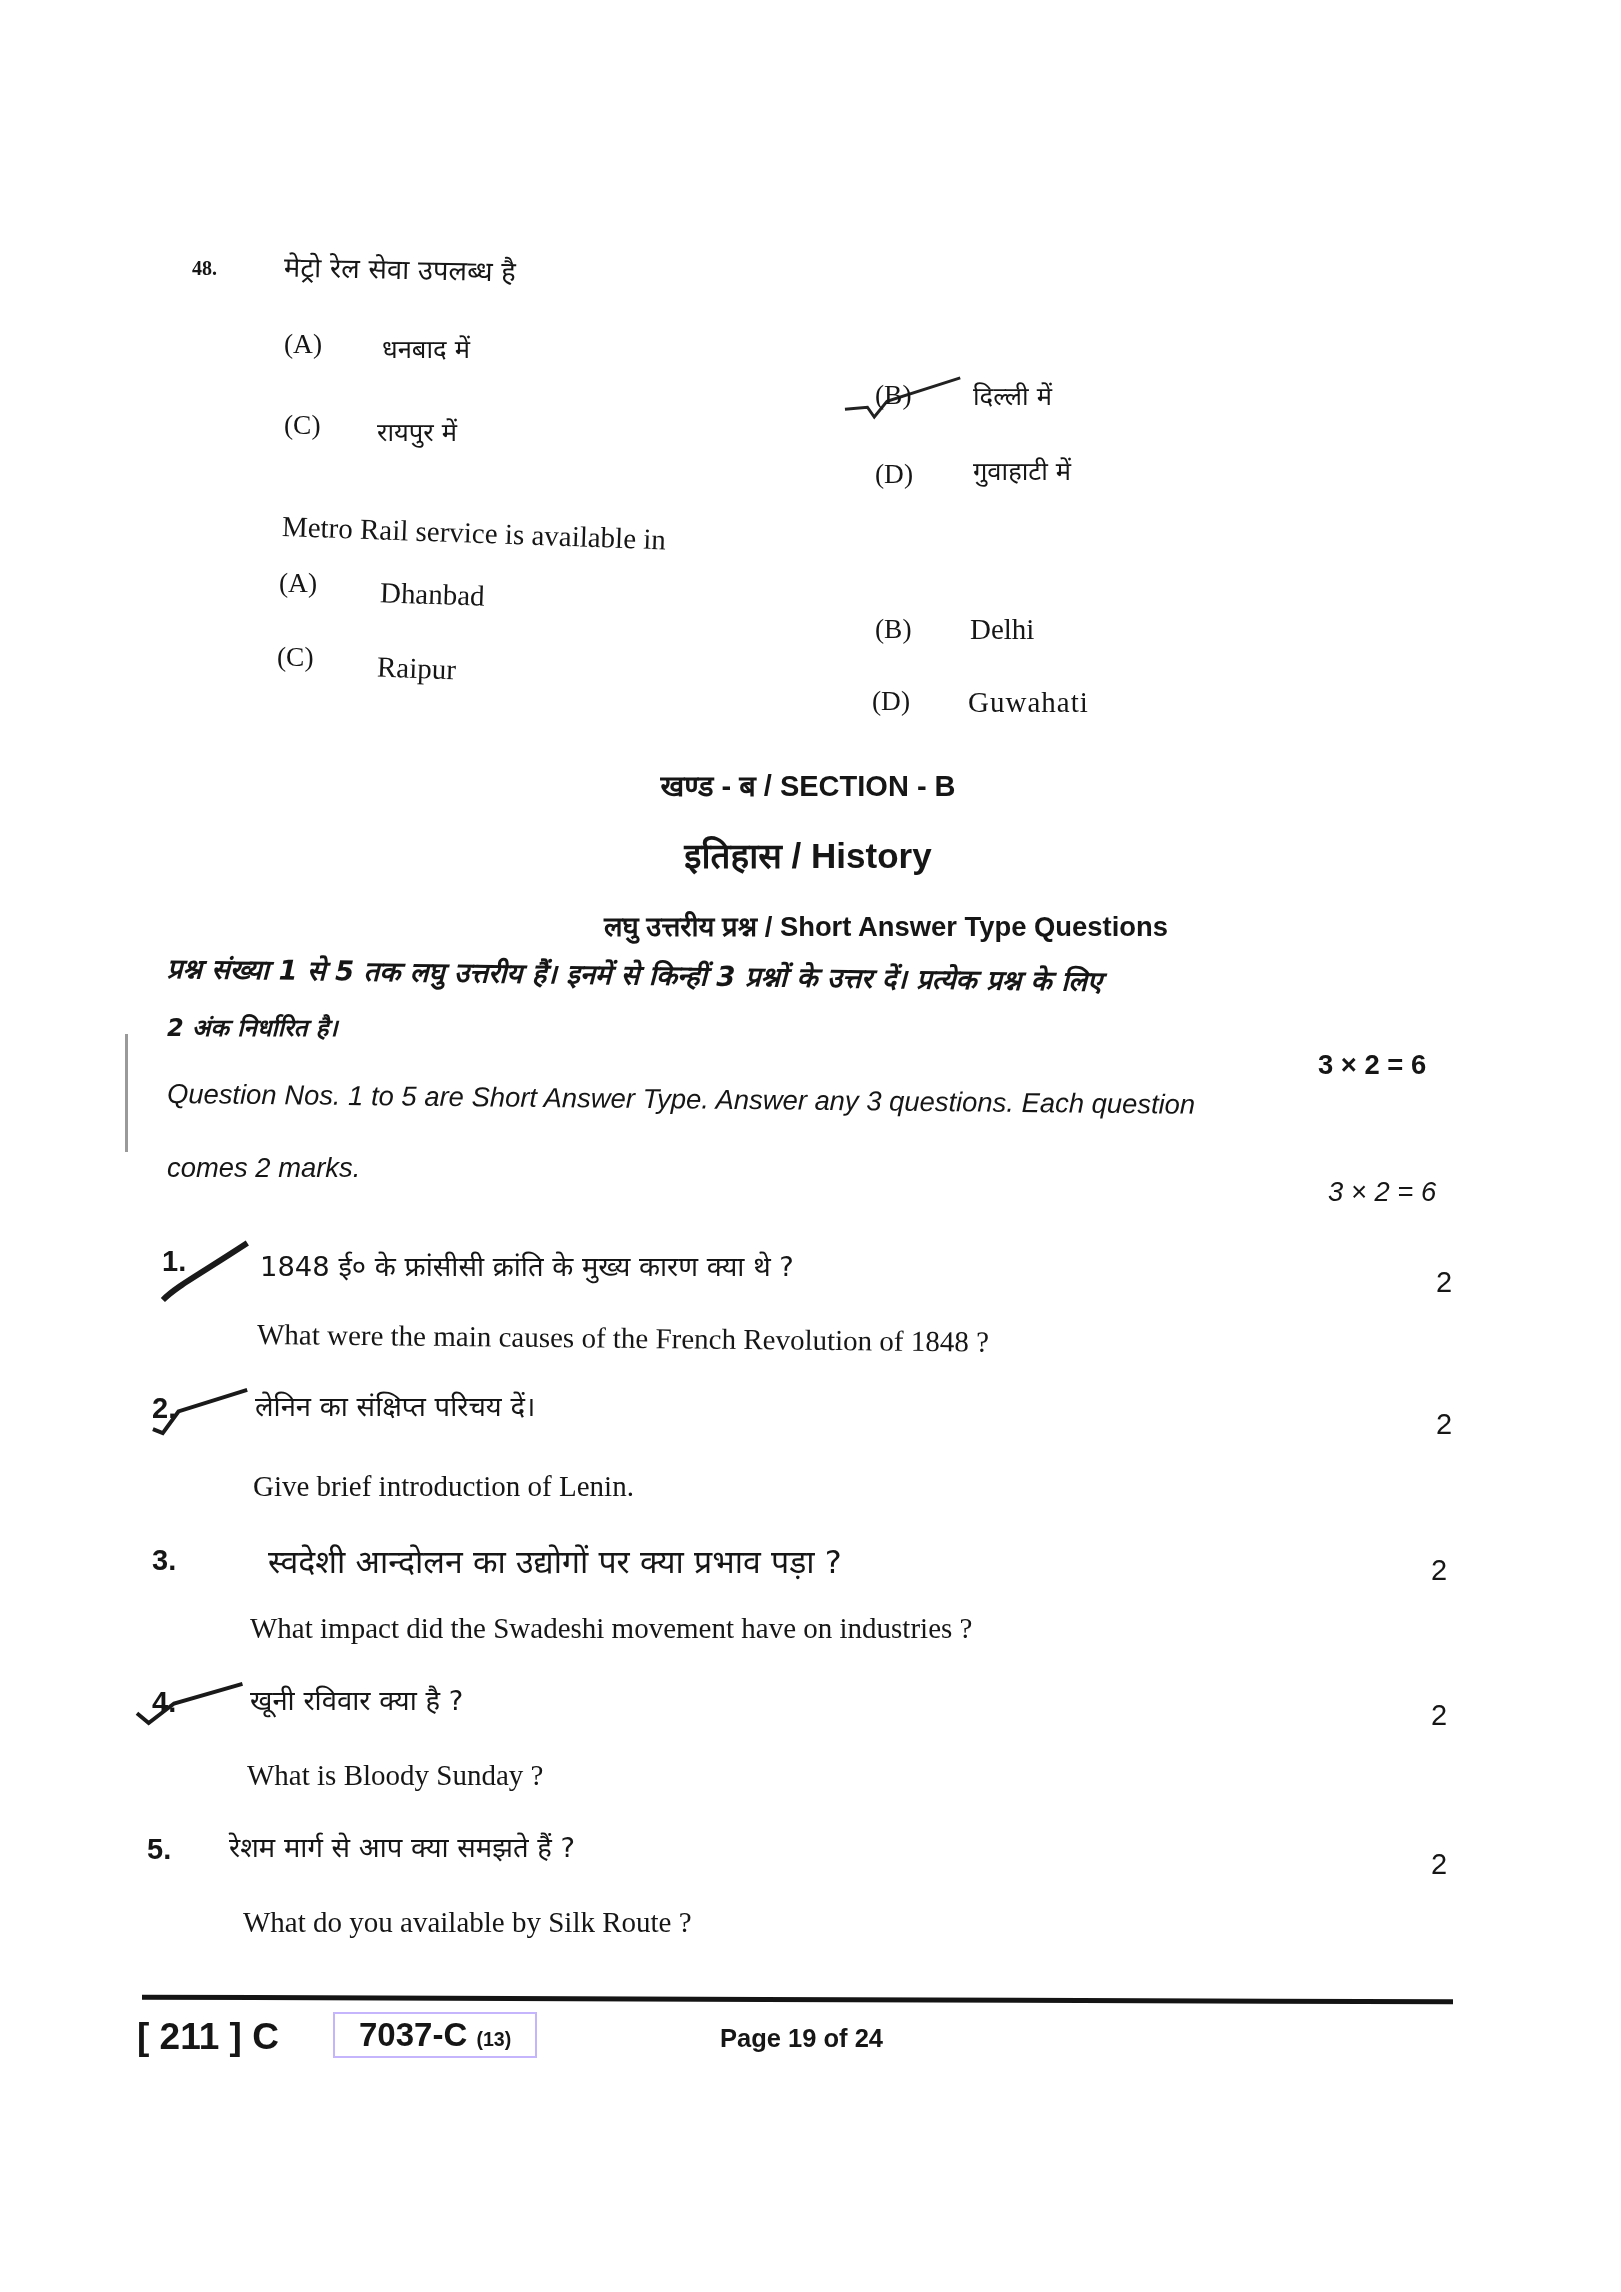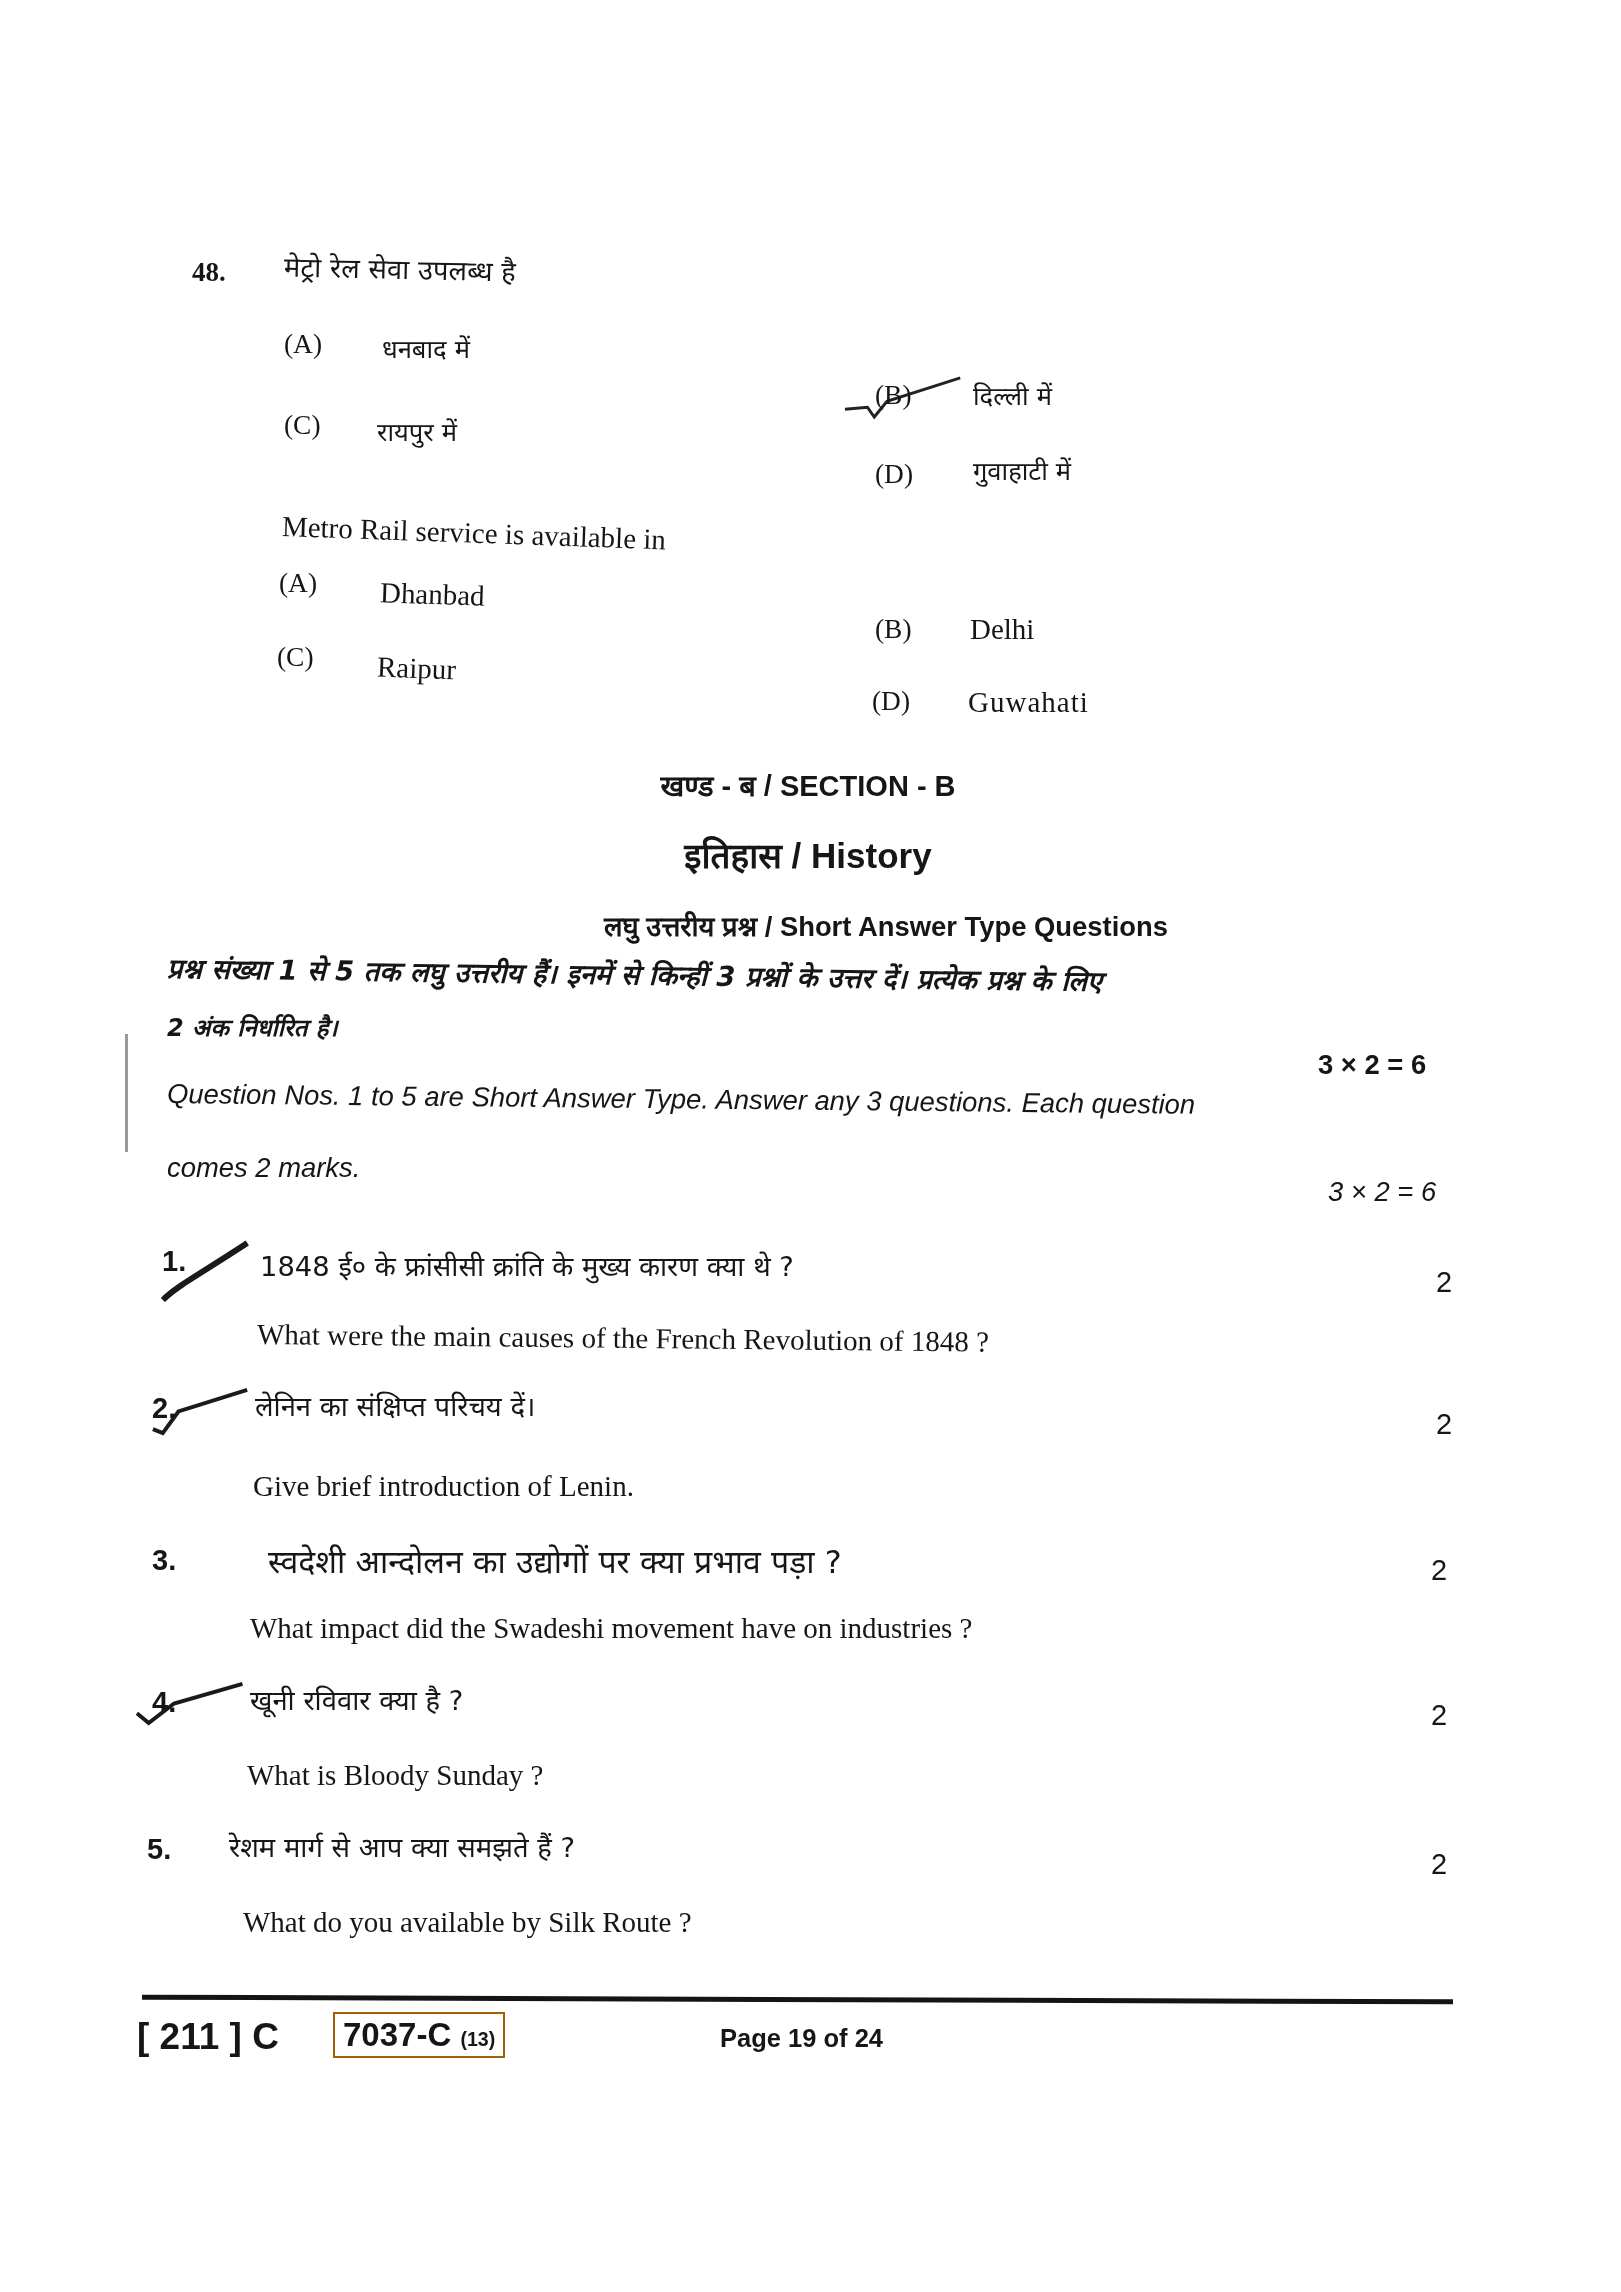--- a/index.html
+++ b/index.html
@@ -1,38 +1,38 @@
 <!DOCTYPE html>
 <html><head>
 <meta charset="utf-8">
 <style>
   html, body { margin: 0; padding: 0; background: #ffffff; }
   body {
     width: 1621px; height: 2293px; position: relative; overflow: hidden;
     font-family: "Liberation Serif", "DejaVu Serif", serif; color: #161616;
   }
   .abs { position: absolute; }
-  .q48-num { left: 192px; top: 257px; font-size: 27px; font-weight: bold; }
+  .q48-num { left: 192px; top: 257px; font-size: 20px; font-weight: bold; }
   .hi { font-family: "DejaVu Sans", sans-serif; }
   .q48-text { left: 284px; top: 250px; font-size: 27.4px; transform: rotate(1.2deg); }
   .opt-label { font-size: 27.4px; }
   .opt-text { font-size: 29px; }
   .en-q { left: 282px; top: 510px; font-size: 29px; transform: rotate(2deg); transform-origin: left; }
   .sec-title { left: 0; width: 1616px; text-align: center; font-family: "Liberation Sans", sans-serif; font-weight: bold; }
   .instr { font-size: 31px; font-weight: bold; font-style: italic; }
   .instr-en { font-size: 29px; font-style: italic; font-family: "Liberation Sans", sans-serif; }
   .marks { font-size: 27.4px; font-weight: bold; font-family: "Liberation Sans", sans-serif; }
   .qnum { font-size: 29px; font-weight: bold; font-family: "Liberation Sans", sans-serif; }
   .qhi { font-size: 31px; }
   .qen { font-size: 31px; }
   .qmark { font-size: 29px; font-family: "Liberation Sans", sans-serif; }
   .rule { left: 142px; top: 1997px; width: 1311px; height: 4.9px; background: #141414; transform: rotate(0.2deg); }
   .margin-line { left: 125px; top: 1034px; width: 2.9px; height: 118px; background: #9a9a9a; }
   .footer { top: 2016px; font-family: "Liberation Sans", sans-serif; font-weight: bold; }
-  .code-box { border: 2px solid #a16207; padding: 2px 8px; font-size: 33px; font-family: "Liberation Sans", sans-serif; }
+  .code-box { border: 2px solid #c4b5fd; padding: 2px 24px; font-size: 33px; font-family: "Liberation Sans", sans-serif; }
   .tick { position: absolute; }
 </style>
 </head>
 <body>
 
 <div class="abs q48-num">48.</div>
 <div class="abs q48-text hi">मेट्रो रेल सेवा उपलब्ध है</div>
 
 <div class="abs opt-label" style="left:284px;top:329px;">(A)</div>
 <div class="abs opt-text hi" style="left:382px;top:331px;font-size:25.5px;">धनबाद में</div>

